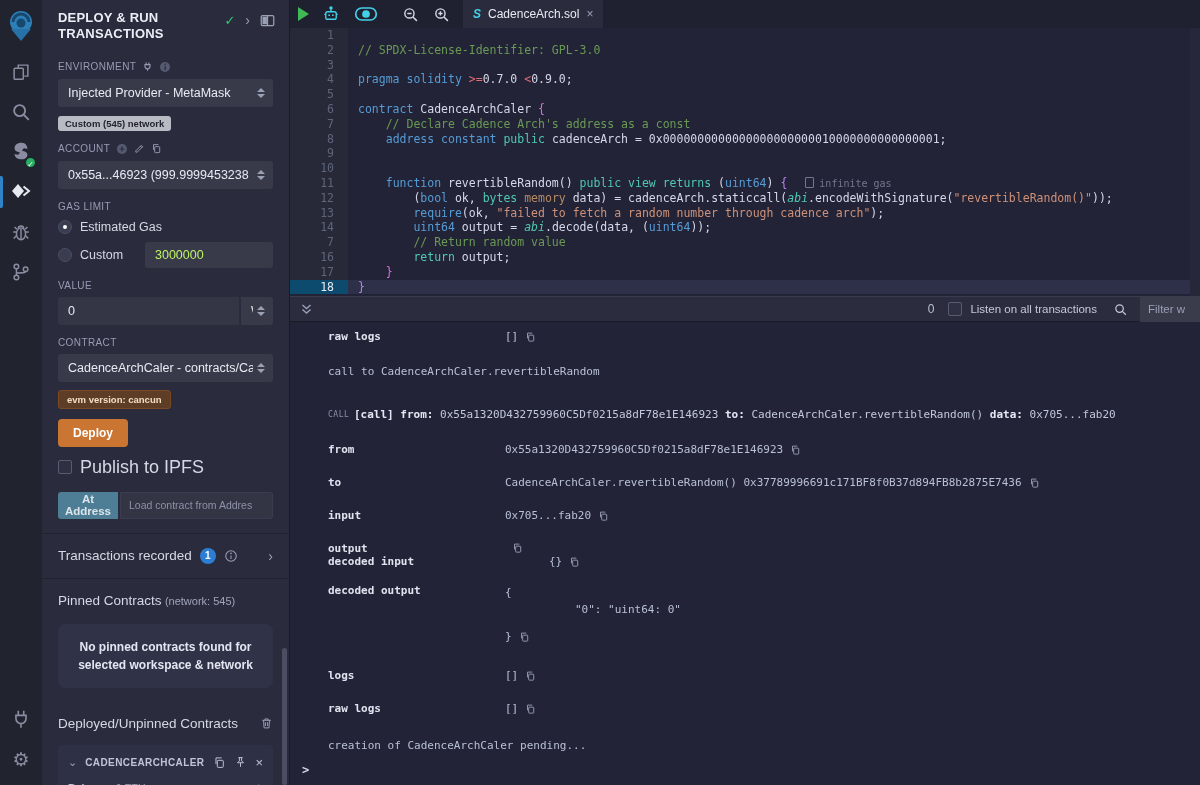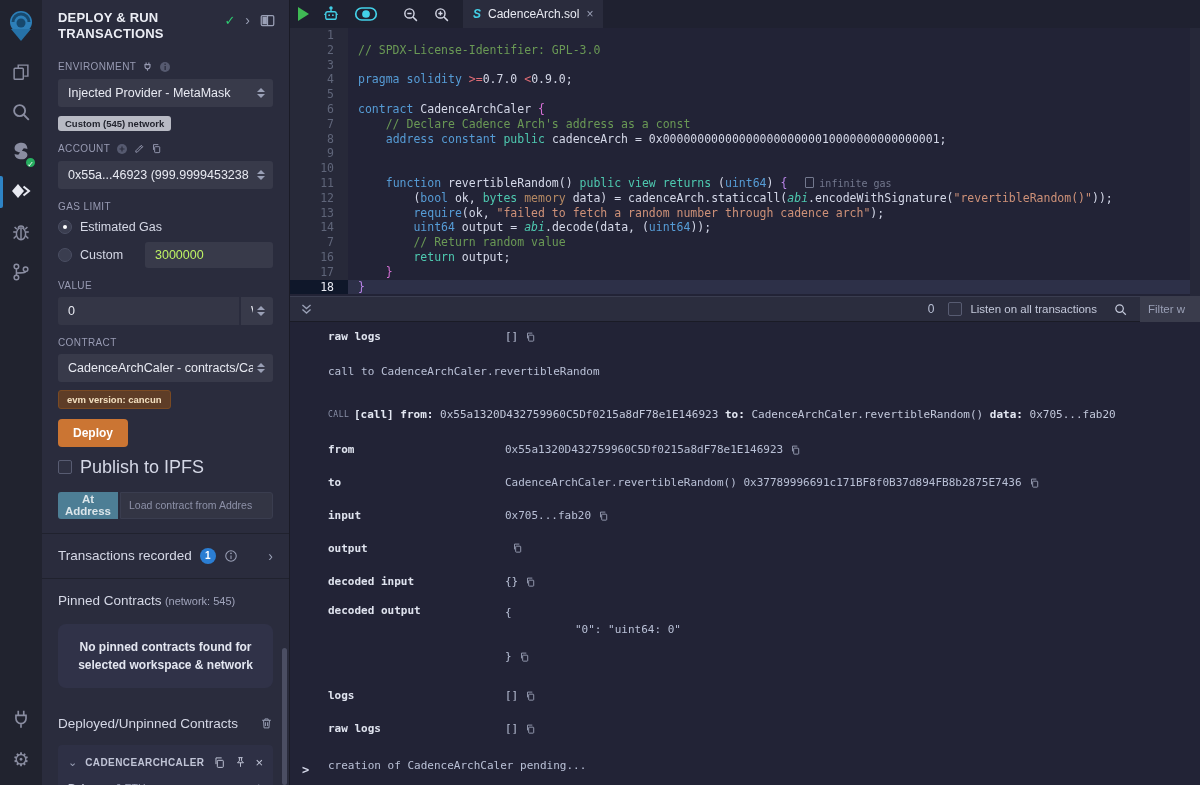--- a/index.html
+++ b/index.html
@@ -98,21 +98,21 @@
     margin-left:6px; cursor:pointer; }
   .tab .sol { color:#43d1e8; font-weight:bold; font-size:12px; font-style:italic; }
   .tab .tname { color:#e8eaf2; font-size:12px; }
   .tab .x { color:#9aa0b6; font-size:12px; }
 
   
   .editor { height:268px; background:#222336; overflow:hidden; position:relative; font-family:"DejaVu Sans Mono",monospace; }
   .cl { display:flex; height:14.8px; line-height:14.8px; font-size:11.5px; white-space:pre; }
   .cl .ln { width:58px; background:#272939; color:#5f6579; text-align:right; padding-right:14px; flex-shrink:0; }
   .cl.hl { background:#2d3048; }
-  .cl.hl .ln { color:#e8eaf2; background:#0f172a; }
+  .cl.hl .ln { color:#e8eaf2; background:#0c4a6e; }
   .cl .code { padding-left:10px; }
   .pl { color:#d4d8e8; } .cm { color:#6a9955; } .kw { color:#569cd6; } .ty { color:#4ec9b0; }
   .st { color:#ce9178; } .op { color:#e06c75; } .md { color:#b58963; } .ab { color:#4ec9b0; font-style:italic; }
   .br1 { color:#d670d6; } .br2 { color:#b984e8; }
   .gas { color:#73788e; font-size:10px; }
   .gas::before { content:""; display:inline-block; width:7px; height:9px; border:1px solid #73788e;
     border-radius:1px; margin:0 5px 0 18px; vertical-align:-1px; }
   .editor-sb { position:absolute; right:0; top:0; width:10px; height:100%; background:#262839; }
 
   
@@ -488,21 +488,21 @@
                 <path d="M5.5 15 V3.5 H16" stroke="#9aa0b6" fill="none" stroke-width="2"></path>
               </svg></span>
           </div>
           <div class="trow" style="margin-top: 20px;">
             <span class="tkey">output</span>
             <span class="tval"><span></span><svg class="ic copy-ic" width="11" height="12" viewBox="0 0 24 24">
                 <rect x="8" y="8" width="11" height="13" rx="1.5" stroke="#9aa0b6" fill="none" stroke-width="2"></rect>
                 <path d="M5.5 15 V3.5 H16" stroke="#9aa0b6" fill="none" stroke-width="2"></path>
               </svg></span>
           </div>
-          <div class="trow" style="margin-top: 20px;">
+          <div class="trow" style=" gap: 44px;">
             <span class="tkey">decoded input</span>
             <span class="tval"><span>{}</span><svg class="ic copy-ic" width="11" height="12" viewBox="0 0 24 24">
                 <rect x="8" y="8" width="11" height="13" rx="1.5" stroke="#9aa0b6" fill="none" stroke-width="2"></rect>
                 <path d="M5.5 15 V3.5 H16" stroke="#9aa0b6" fill="none" stroke-width="2"></path>
               </svg></span>
           </div>
           <div class="trow" style="margin-top: 16px;">
             <span class="tkey">decoded output</span>
             <span style="display: block;">
               <div class="jsonline" style="line-height: 17px;"><span>{</span></div>

